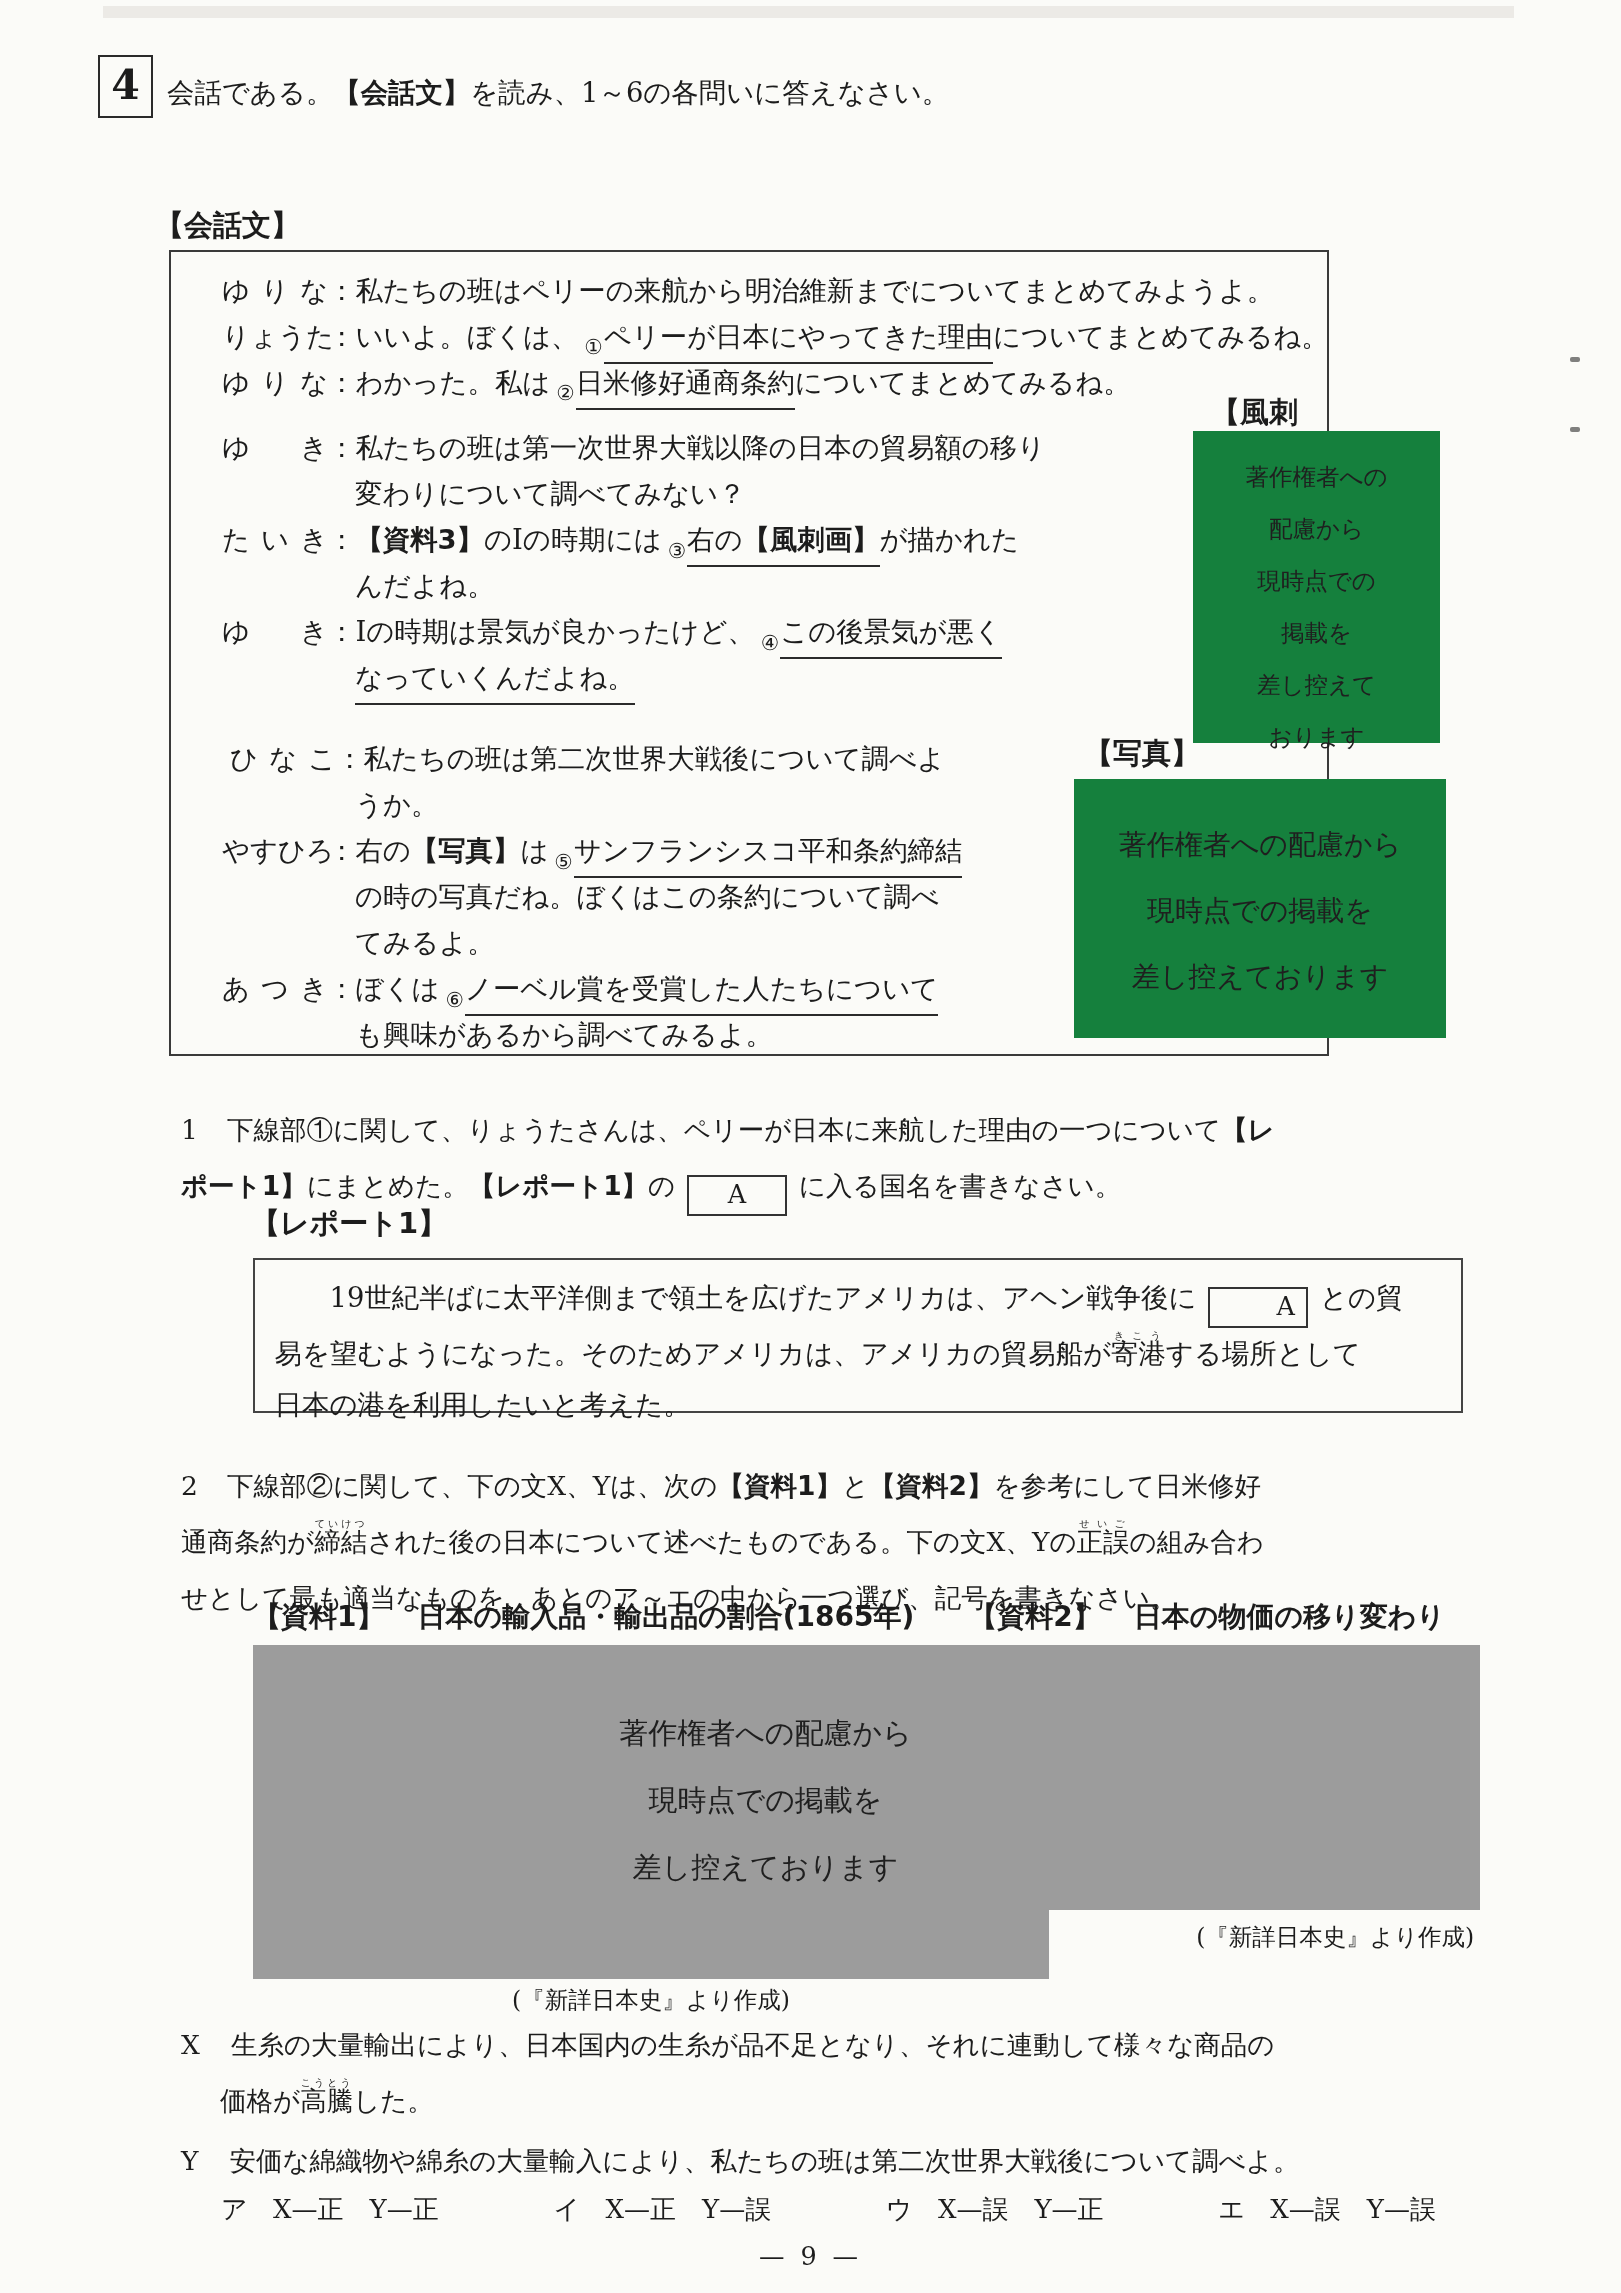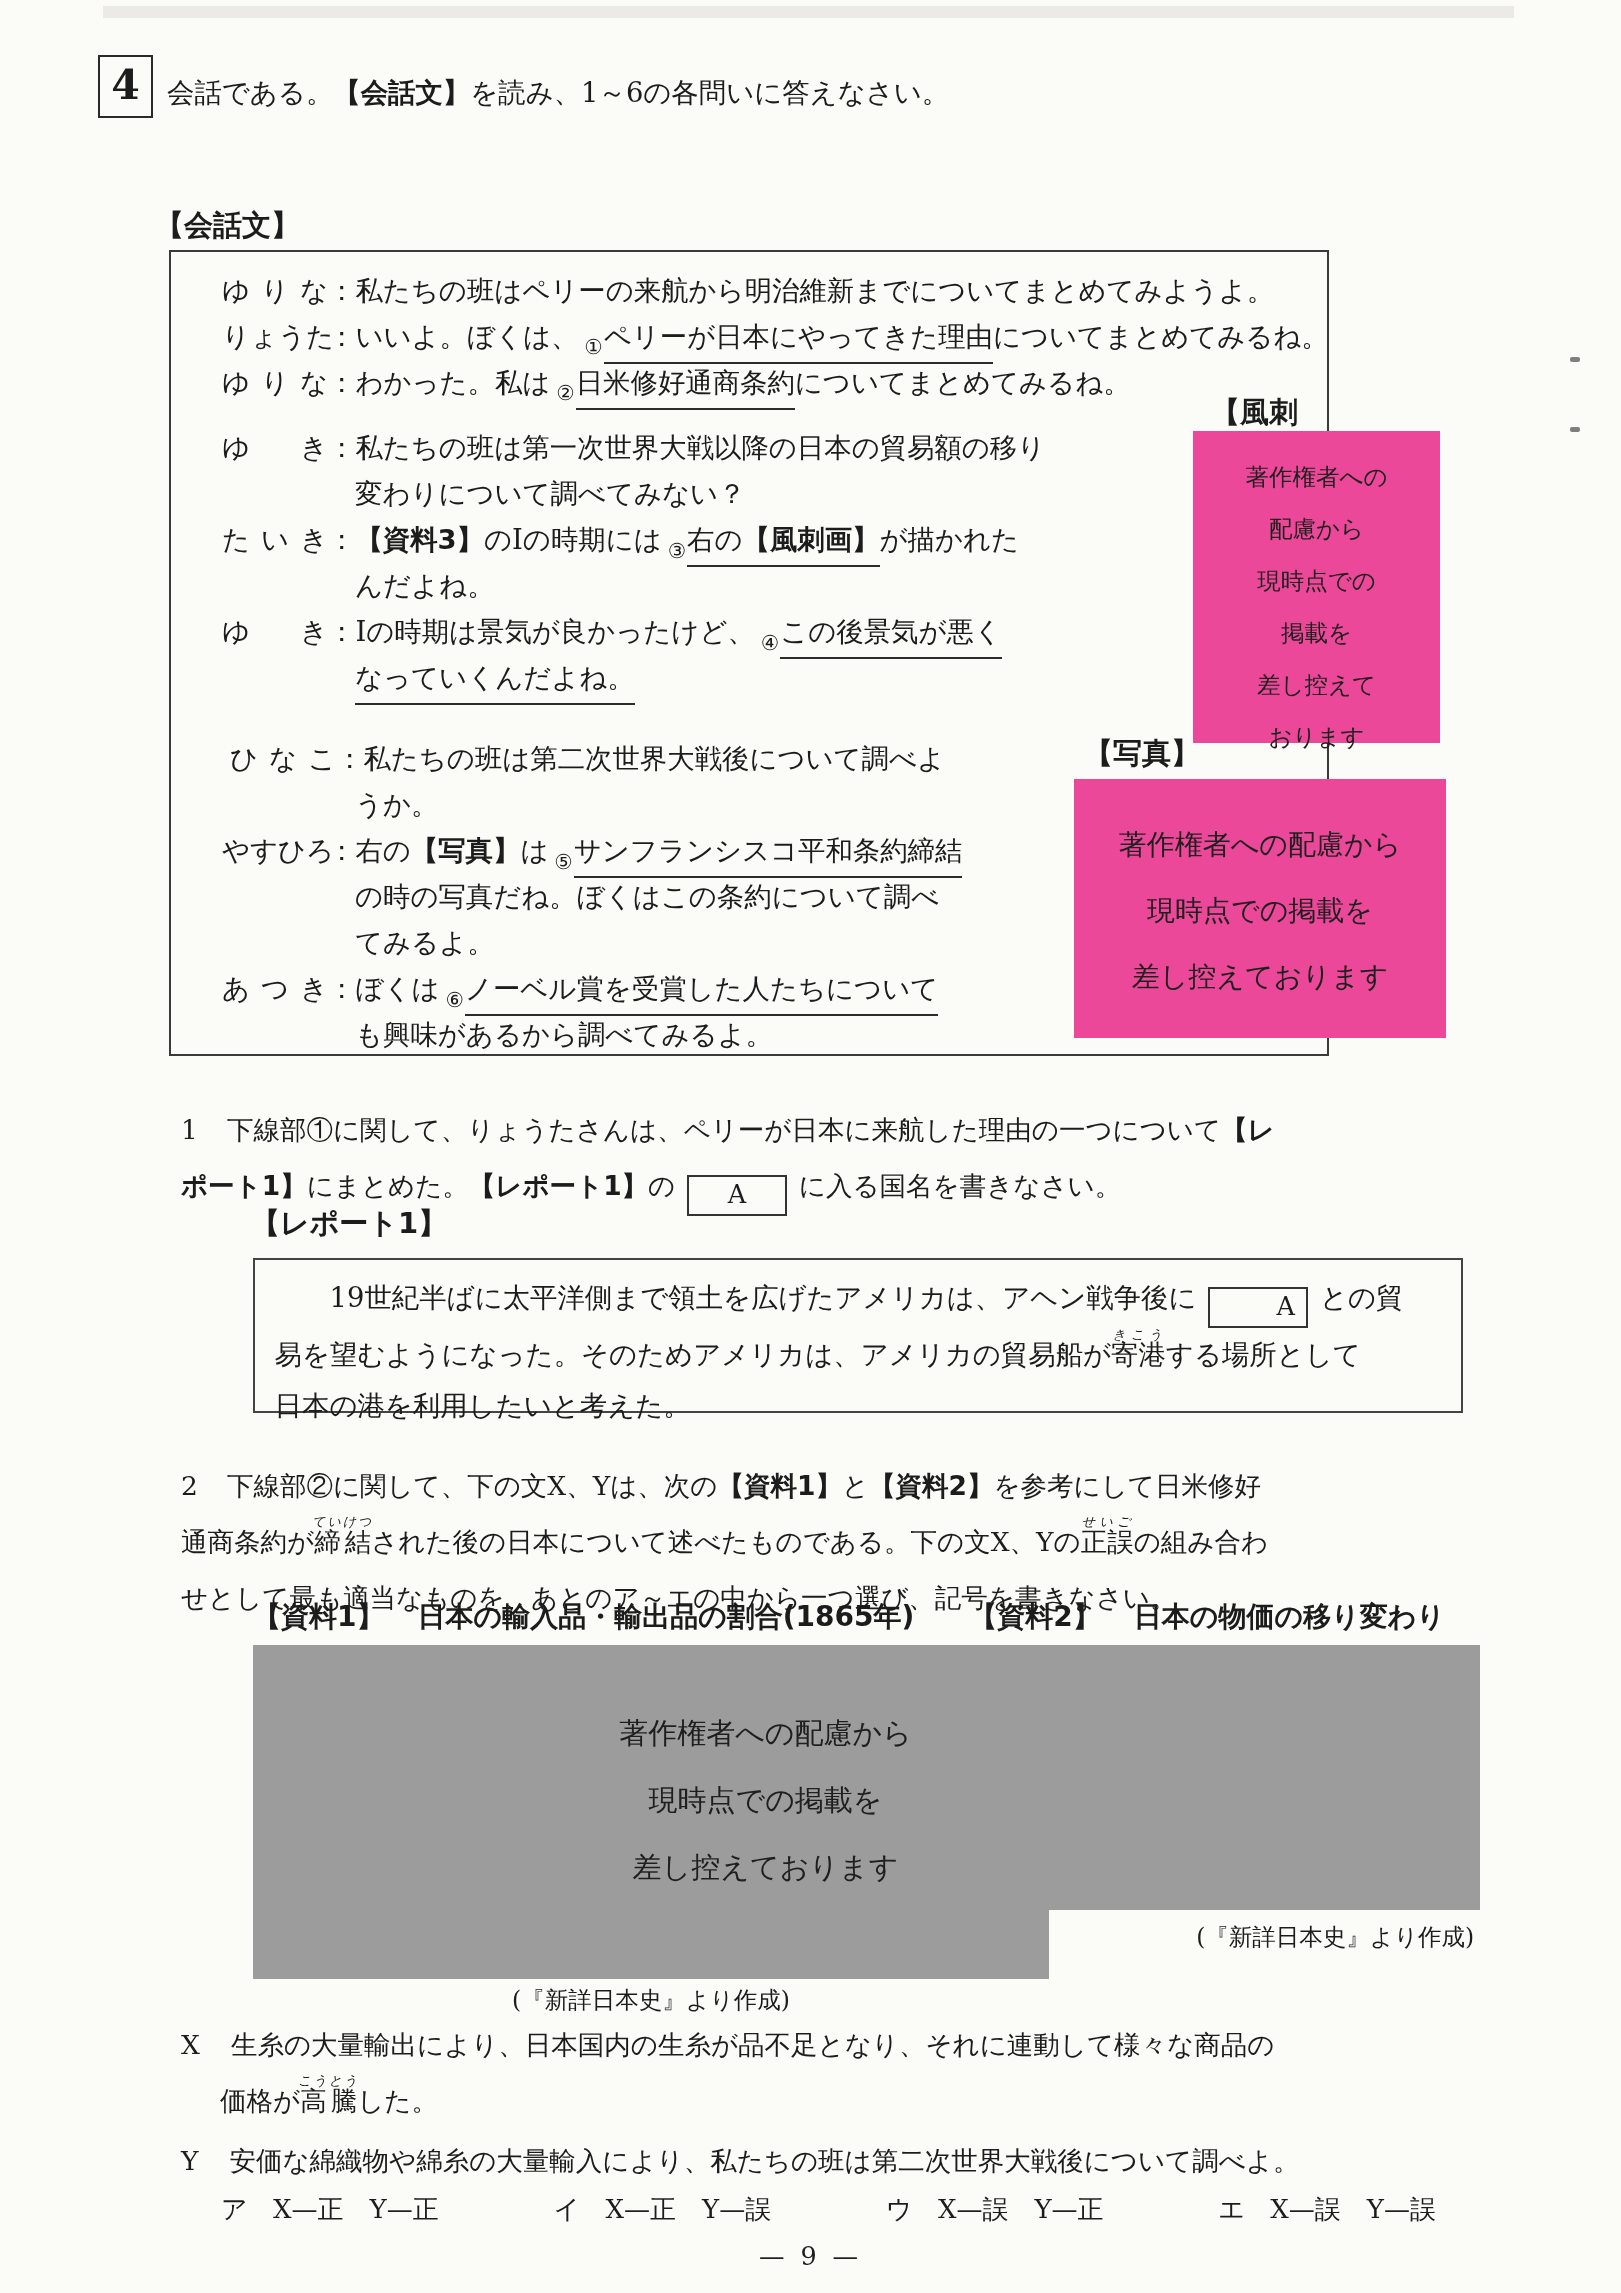--- a/index.html
+++ b/index.html
@@ -24,37 +24,37 @@
   #conv-inner{padding:15.7px 0 0 51px;font-size:27.4px;}
   .row{white-space:nowrap;line-height:46px;height:46px;}
   .speaker{display:inline-block;width:106px;text-align:justify;text-align-last:justify;}
   .cont{padding-left:133px;}
   .gap1{margin-top:19.6px;}
   .gap2{margin-top:35px;margin-left:8px;}
   .u{border-bottom:2.9px solid #2b2b2b;padding-bottom:10px;}
   .circ{font-size:20.6px;vertical-align:-8.8px;margin:0 1px 0 5.9px;}
   
   .fig-label{position:absolute;font-size:29px;}
-  .fig-box{position:absolute;background:#ec4899;color:#1f1f1f;text-align:center;}
+  .fig-box{position:absolute;background:#15803d;color:#1f1f1f;text-align:center;}
   #satire-label{left:1040px;top:141px;}
   #satire-box{left:1022px;top:179px;width:247px;height:312px;font-size:23.5px;line-height:52px;padding-top:19.6px;box-sizing:border-box;}
   #photo-label{left:913px;top:482px;}
   #photo-box{left:903px;top:527px;width:372px;height:259px;font-size:28px;line-height:66px;padding-top:33px;box-sizing:border-box;}
   
   .qblock{font-size:26.5px;line-height:56px;white-space:nowrap;}
   #q1{left:181px;top:1102px;}
   #q2{left:181px;top:1458px;}
   .qno{margin-right:29px;}
   .blank-box{display:inline-block;width:96px;height:37px;border:2px solid #333;
     text-align:center;line-height:35px;vertical-align:-7.8px;margin:0 11.8px;font-size:25.5px;}
   #report-label{left:251px;top:1204px;font-size:29px;}
   #report-box{left:253px;top:1258px;width:1210px;height:155px;border:2px solid #444;box-sizing:border-box;
     font-size:27.4px;line-height:51px;padding:11.8px 19.6px;white-space:nowrap;}
   #report-box .first{text-indent:55px;}
-  ruby rt{font-size:13px;letter-spacing:2px;font-style:italic;}
+  ruby rt{font-size:10px;letter-spacing:2px;}
   
   #sources-heading{left:253px;top:1598px;font-size:28px;white-space:nowrap;}
   #sources-heading .sp1{margin-right:33px;}
   #sources-heading .sp2{margin-right:55px;}
   
   #bigfig{left:253px;top:1645px;width:1227px;height:333px;}
   #bigfig .main{position:absolute;left:0;top:0;width:1227px;height:265px;background:#9c9c9c;}
   #bigfig .ext{position:absolute;left:0;top:265px;width:796px;height:69px;background:#9c9c9c;}
   #bigfig .ph-text{position:absolute;left:0;top:55px;width:1025px;text-align:center;
     font-size:29px;line-height:67px;color:#1f1f1f;}

